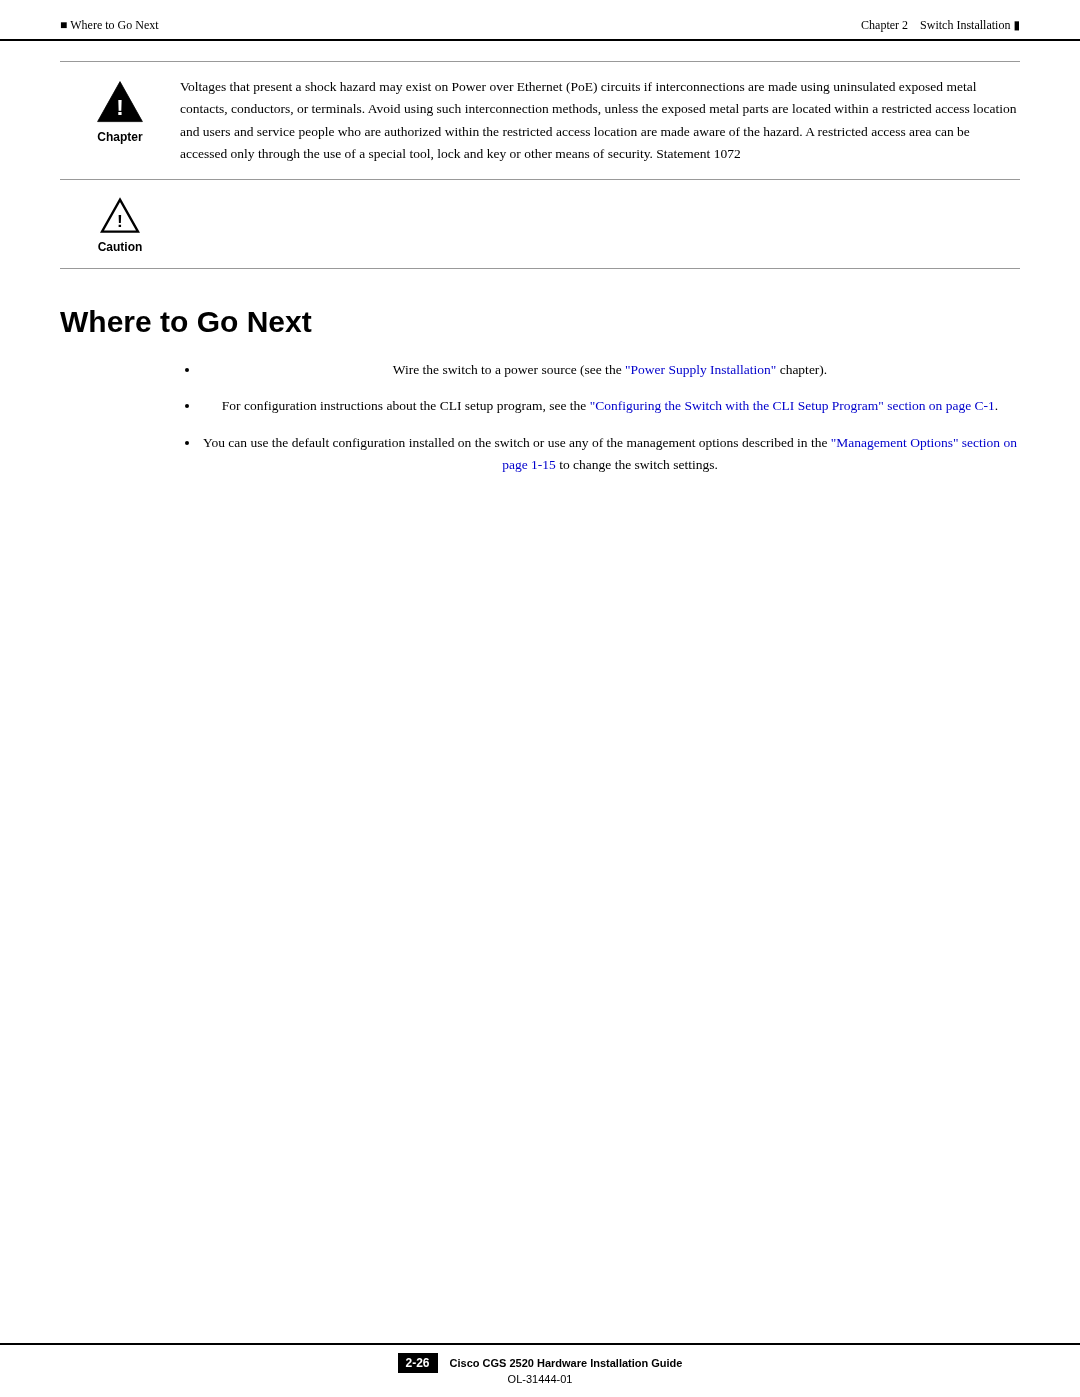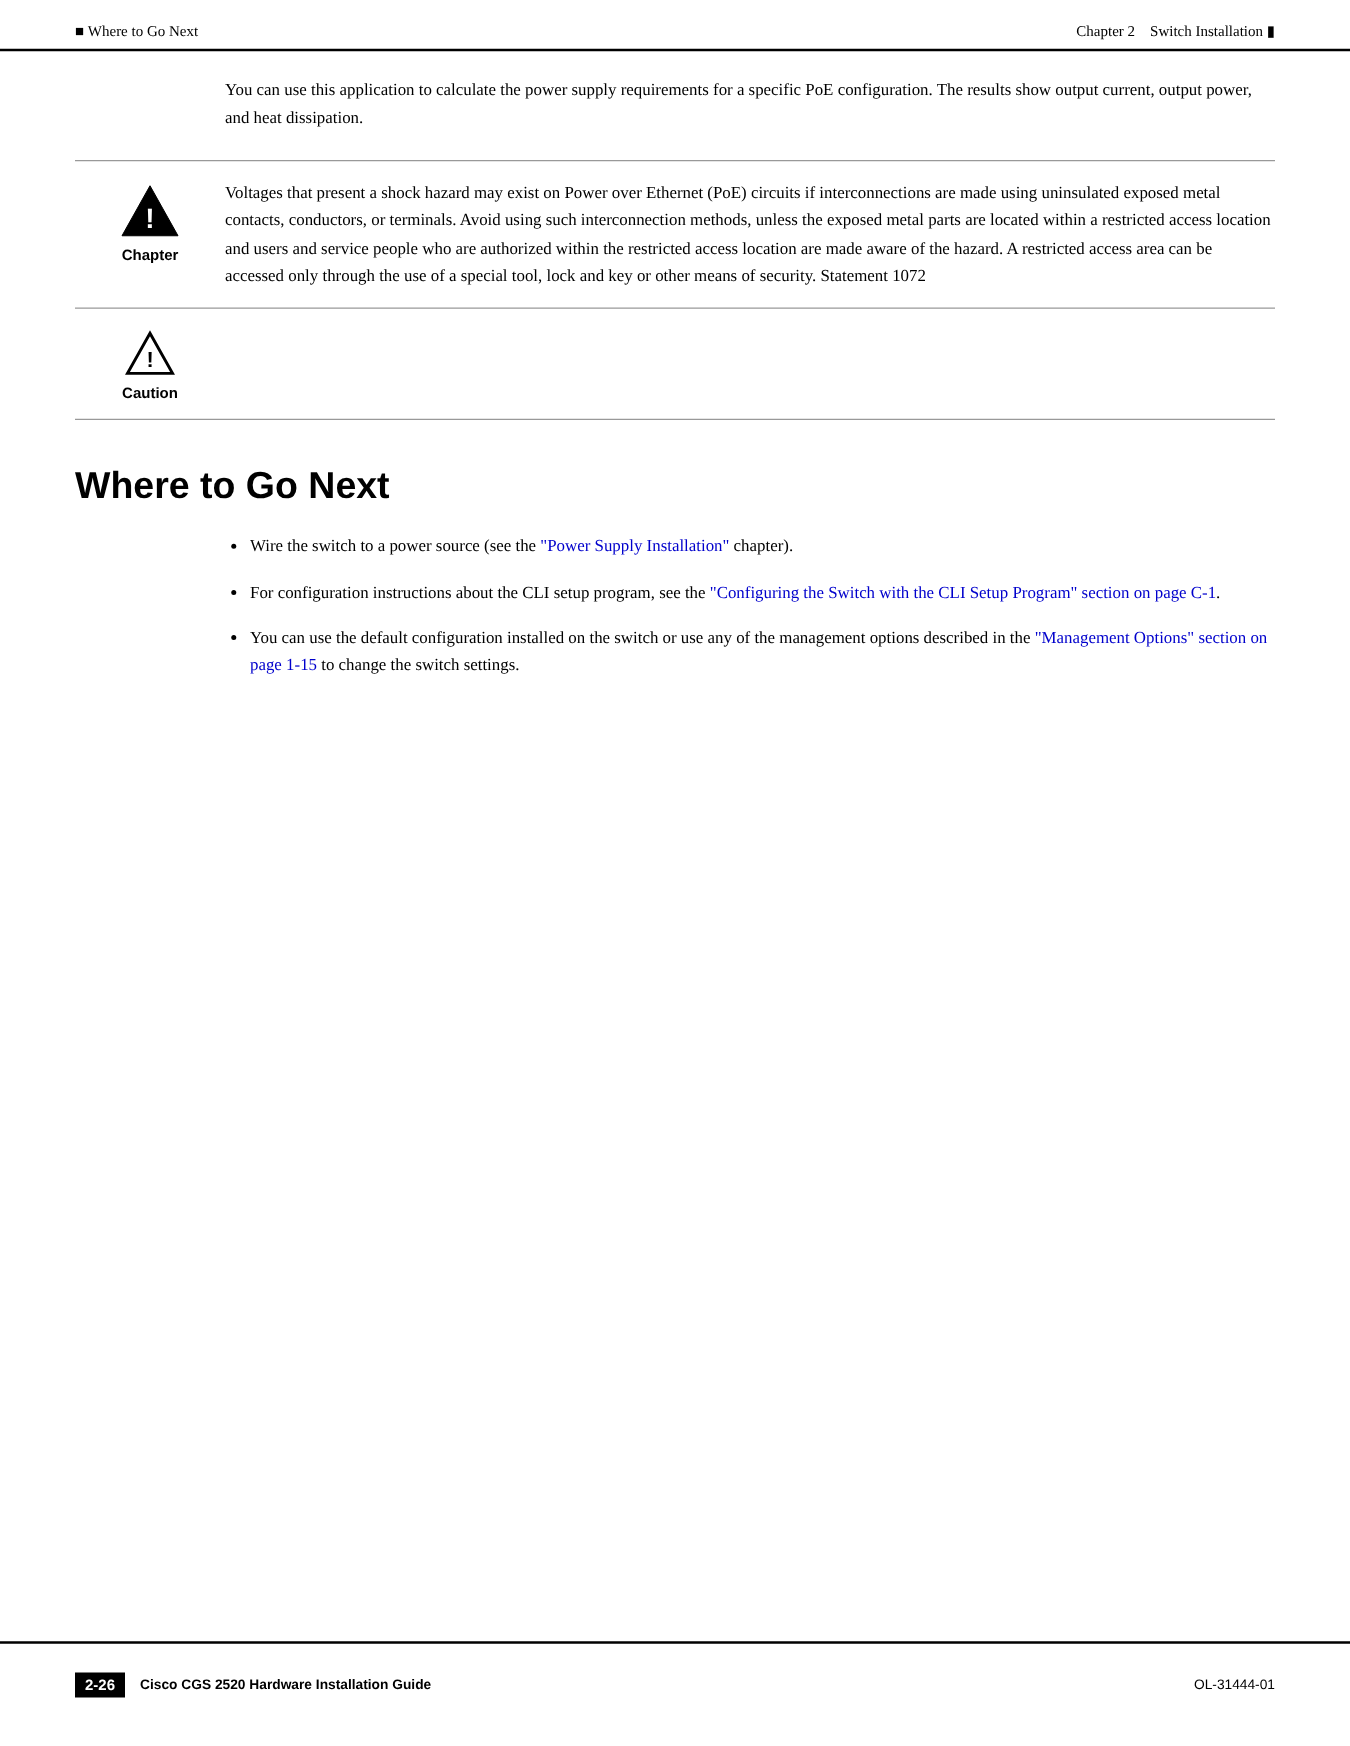--- a/index.html
+++ b/index.html
@@ -137,43 +137,45 @@
       margin-bottom: 16px;
       margin-left: 120px;
     }
 
     
     .bullet-list {
       margin-left: 140px;
       list-style: disc;
       font-size: 13.5px;
       line-height: 1.65;
+      text-align: center;
     }
 
     .bullet-list li {
       margin-bottom: 14px;
     }
 
     a {
       color: #0000cc;
       text-decoration: none;
     }
 
     
     .page-footer {
       position: absolute;
-      bottom: 16px;
+      bottom: 4px;
       left: 0;
       right: 0;
       display: flex;
       justify-content: space-between;
       align-items: center;
-      padding: 23px 60px;
+      padding: 8px 60px;
       border-top: 2px solid #000;
       background: #fff;
+      flex-direction: column;
     }
 
     .footer-left {
       display: flex;
       align-items: center;
       gap: 12px;
     }
 
     .page-number-box {
       background: #000;
@@ -207,21 +209,20 @@
   <div class="section-info">
     ■&nbsp;<span>Where to Go Next</span>
   </div>
   <div class="chapter-info">
     <span>Chapter 2</span>&nbsp;&nbsp;&nbsp;&nbsp;<span>Switch Installation</span>&nbsp;▮
   </div>
 </div>
 
 <div class="content-area">
 
-  <p class="intro-text">You can use this application to calculate the power supply requirements for a specific PoE configuration. The results show output current, output power, and heat dissipation.</p>
 
   <div class="warning-block">
     <div class="warning-icon-col">
 
       <svg class="warning-icon svg-warning" viewBox="0 0 60 55" xmlns="http://www.w3.org/2000/svg">
         <polygon points="30,2 58,52 2,52" fill="black" stroke="black" stroke-width="1"></polygon>
         <text x="30" y="44" text-anchor="middle" font-size="28" font-weight="bold" fill="white" font-family="Arial">!</text>
       </svg>
       <span class="warning-label">Chapter</span>
     </div>

